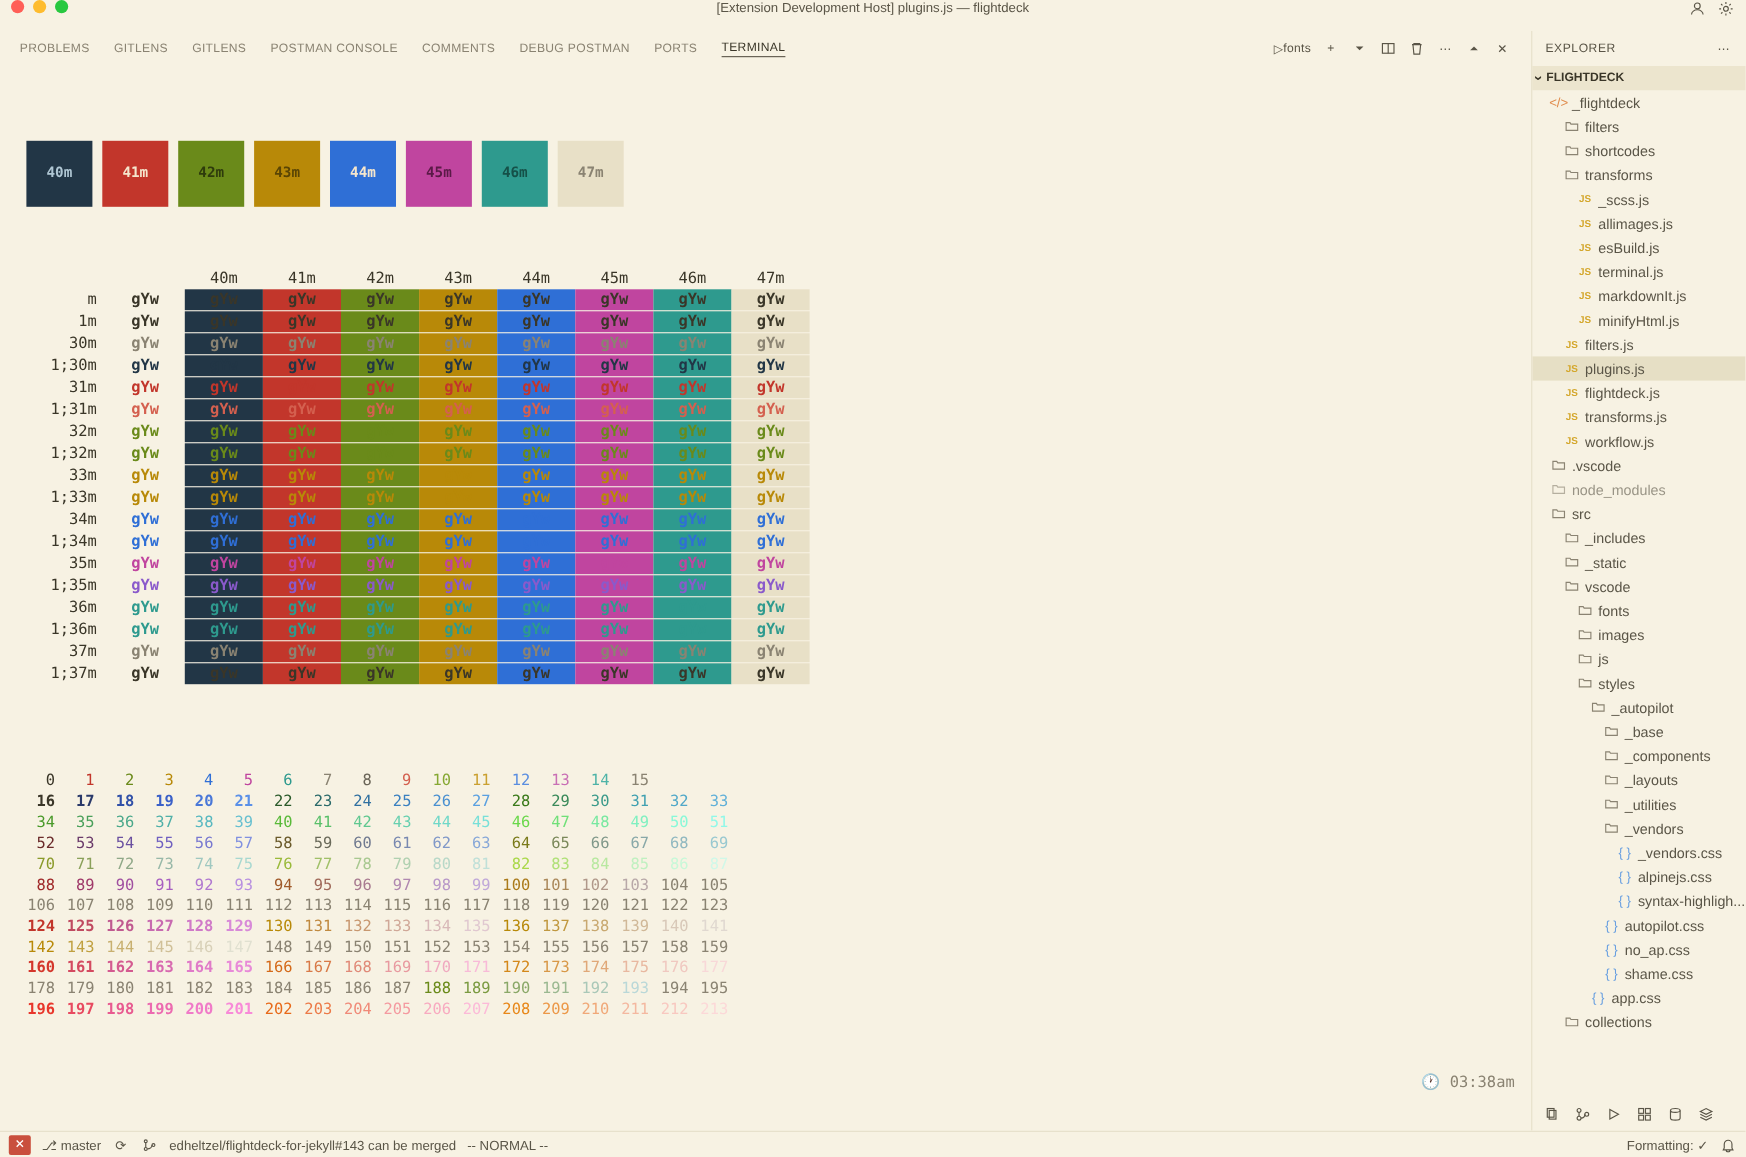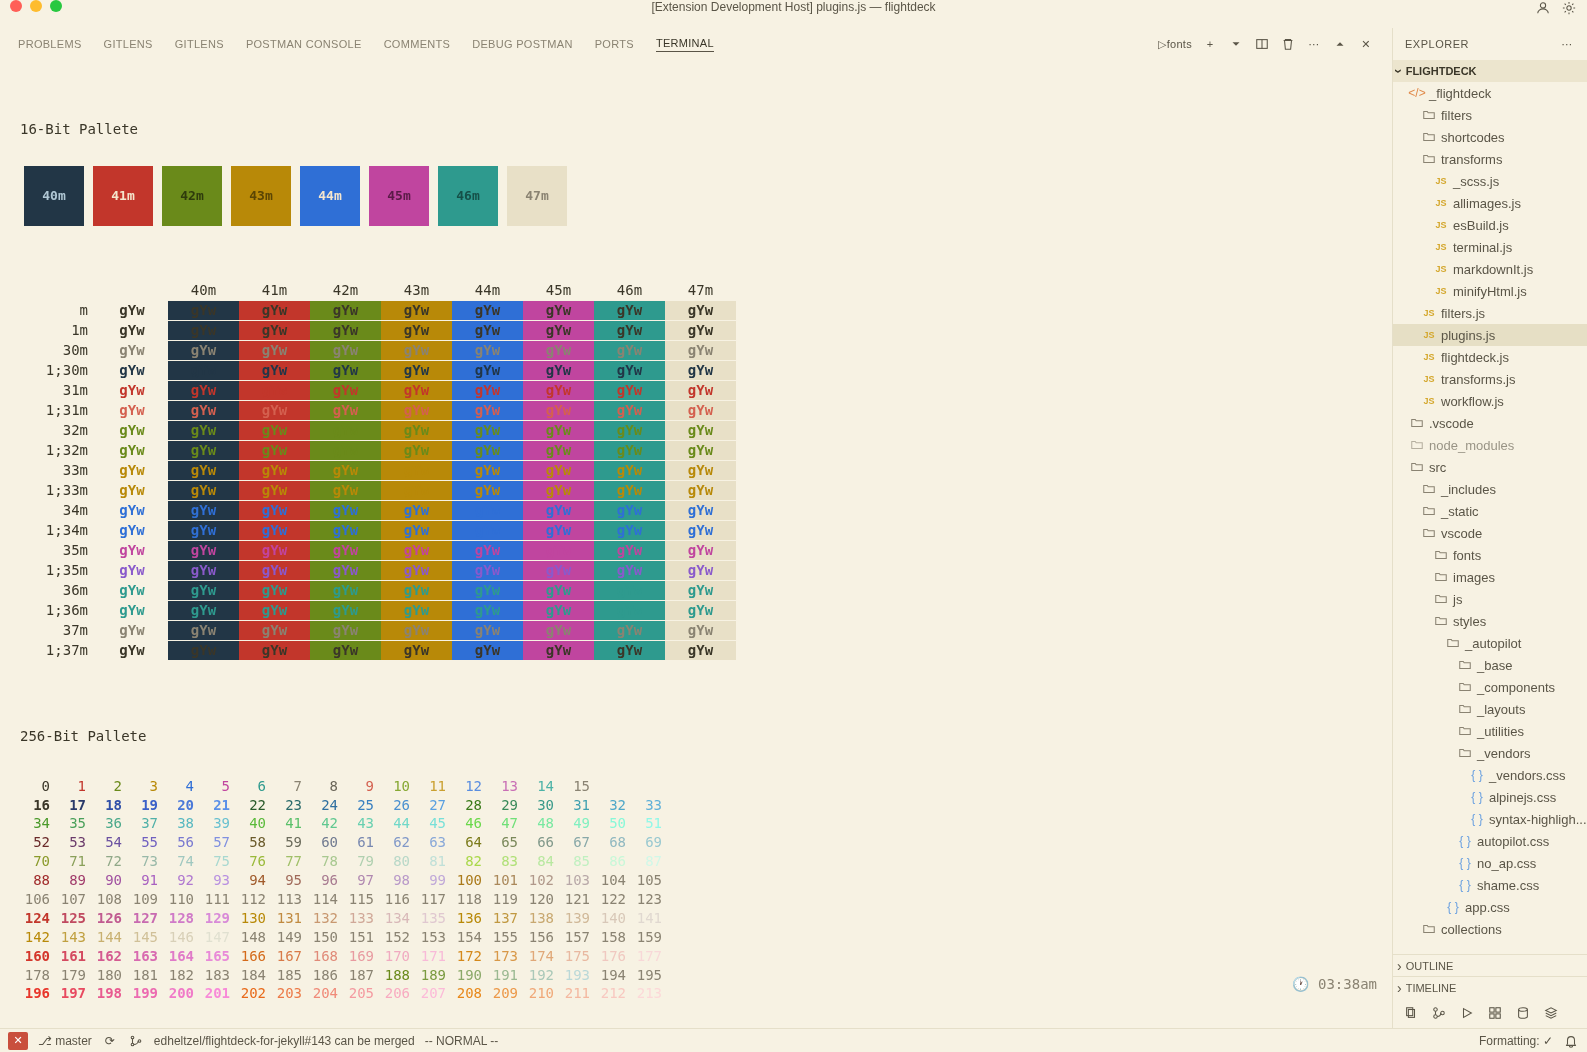--- a/index.html
+++ b/index.html
@@ -162,27 +162,25 @@
             <svg viewBox="0 0 16 16" fill="currentColor">
               <path d="M4 10l4-4 4 4z"></path>
             </svg>
           </span>
         <span class="icon">✕</span>
       </div>
     </div>
 
     <div class="terminal-body">
 <div style="height:14px"></div>
-<div>16-Bit Pallete</div>
 <div class="palette-row" id="swatches"><div class="swatch" style="background: rgb(34, 54, 70); color: rgb(176, 199, 212);">40m</div><div class="swatch" style="background: rgb(194, 54, 43); color: rgb(245, 230, 205);">41m</div><div class="swatch" style="background: rgb(106, 138, 26); color: rgb(46, 59, 12);">42m</div><div class="swatch" style="background: rgb(184, 137, 8); color: rgb(90, 69, 4);">43m</div><div class="swatch" style="background: rgb(47, 111, 214); color: rgb(245, 230, 205);">44m</div><div class="swatch" style="background: rgb(192, 69, 159); color: rgb(90, 26, 71);">45m</div><div class="swatch" style="background: rgb(46, 154, 142); color: rgb(21, 80, 72);">46m</div><div class="swatch" style="background: rgb(232, 224, 199); color: rgb(138, 131, 114);">47m</div></div>
 
 <div class="color-table" id="color-table"><div class="ct-header"><span class="lcol"></span><span class="gcol"></span><span class="ccol">40m</span><span class="ccol">41m</span><span class="ccol">42m</span><span class="ccol">43m</span><span class="ccol">44m</span><span class="ccol">45m</span><span class="ccol">46m</span><span class="ccol">47m</span></div><div class="ct-row"><span class="lcol">m</span><span class="gcol" style="color:#3a3628;">gYw</span><span class="ccol" style="background:#223646;color:#3a3628;">gYw</span><span class="ccol" style="background:#c2362b;color:#3a3628;">gYw</span><span class="ccol" style="background:#6a8a1a;color:#3a3628;">gYw</span><span class="ccol" style="background:#b88908;color:#3a3628;">gYw</span><span class="ccol" style="background:#2f6fd6;color:#3a3628;">gYw</span><span class="ccol" style="background:#c0459f;color:#3a3628;">gYw</span><span class="ccol" style="background:#2e9a8e;color:#3a3628;">gYw</span><span class="ccol" style="background:#e8e0c7;color:#3a3628;">gYw</span></div><div class="ct-row"><span class="lcol">1m</span><span class="gcol" style="color:#3a3628;font-weight:bold">gYw</span><span class="ccol" style="background:#223646;color:#3a3628;font-weight:bold">gYw</span><span class="ccol" style="background:#c2362b;color:#3a3628;font-weight:bold">gYw</span><span class="ccol" style="background:#6a8a1a;color:#3a3628;font-weight:bold">gYw</span><span class="ccol" style="background:#b88908;color:#3a3628;font-weight:bold">gYw</span><span class="ccol" style="background:#2f6fd6;color:#3a3628;font-weight:bold">gYw</span><span class="ccol" style="background:#c0459f;color:#3a3628;font-weight:bold">gYw</span><span class="ccol" style="background:#2e9a8e;color:#3a3628;font-weight:bold">gYw</span><span class="ccol" style="background:#e8e0c7;color:#3a3628;font-weight:bold">gYw</span></div><div class="ct-row"><span class="lcol">30m</span><span class="gcol" style="color:#8a8372;">gYw</span><span class="ccol" style="background:#223646;color:#8a8372;">gYw</span><span class="ccol" style="background:#c2362b;color:#8a8372;">gYw</span><span class="ccol" style="background:#6a8a1a;color:#8a8372;">gYw</span><span class="ccol" style="background:#b88908;color:#8a8372;">gYw</span><span class="ccol" style="background:#2f6fd6;color:#8a8372;">gYw</span><span class="ccol" style="background:#c0459f;color:#8a8372;">gYw</span><span class="ccol" style="background:#2e9a8e;color:#8a8372;">gYw</span><span class="ccol" style="background:#e8e0c7;color:#8a8372;">gYw</span></div><div class="ct-row"><span class="lcol">1;30m</span><span class="gcol" style="color:#223646;font-weight:bold">gYw</span><span class="ccol" style="background:#223646;color:#223646;font-weight:bold">gYw</span><span class="ccol" style="background:#c2362b;color:#223646;font-weight:bold">gYw</span><span class="ccol" style="background:#6a8a1a;color:#223646;font-weight:bold">gYw</span><span class="ccol" style="background:#b88908;color:#223646;font-weight:bold">gYw</span><span class="ccol" style="background:#2f6fd6;color:#223646;font-weight:bold">gYw</span><span class="ccol" style="background:#c0459f;color:#223646;font-weight:bold">gYw</span><span class="ccol" style="background:#2e9a8e;color:#223646;font-weight:bold">gYw</span><span class="ccol" style="background:#e8e0c7;color:#223646;font-weight:bold">gYw</span></div><div class="ct-row"><span class="lcol">31m</span><span class="gcol" style="color:#c2362b;">gYw</span><span class="ccol" style="background:#223646;color:#c2362b;">gYw</span><span class="ccol" style="background:#c2362b;color:#c2362b;">gYw</span><span class="ccol" style="background:#6a8a1a;color:#c2362b;">gYw</span><span class="ccol" style="background:#b88908;color:#c2362b;">gYw</span><span class="ccol" style="background:#2f6fd6;color:#c2362b;">gYw</span><span class="ccol" style="background:#c0459f;color:#c2362b;">gYw</span><span class="ccol" style="background:#2e9a8e;color:#c2362b;">gYw</span><span class="ccol" style="background:#e8e0c7;color:#c2362b;">gYw</span></div><div class="ct-row"><span class="lcol">1;31m</span><span class="gcol" style="color:#d4604f;font-weight:bold">gYw</span><span class="ccol" style="background:#223646;color:#d4604f;font-weight:bold">gYw</span><span class="ccol" style="background:#c2362b;color:#d4604f;font-weight:bold">gYw</span><span class="ccol" style="background:#6a8a1a;color:#d4604f;font-weight:bold">gYw</span><span class="ccol" style="background:#b88908;color:#d4604f;font-weight:bold">gYw</span><span class="ccol" style="background:#2f6fd6;color:#d4604f;font-weight:bold">gYw</span><span class="ccol" style="background:#c0459f;color:#d4604f;font-weight:bold">gYw</span><span class="ccol" style="background:#2e9a8e;color:#d4604f;font-weight:bold">gYw</span><span class="ccol" style="background:#e8e0c7;color:#d4604f;font-weight:bold">gYw</span></div><div class="ct-row"><span class="lcol">32m</span><span class="gcol" style="color:#6a8a1a;">gYw</span><span class="ccol" style="background:#223646;color:#6a8a1a;">gYw</span><span class="ccol" style="background:#c2362b;color:#6a8a1a;">gYw</span><span class="ccol" style="background:#6a8a1a;color:#6a8a1a;">gYw</span><span class="ccol" style="background:#b88908;color:#6a8a1a;">gYw</span><span class="ccol" style="background:#2f6fd6;color:#6a8a1a;">gYw</span><span class="ccol" style="background:#c0459f;color:#6a8a1a;">gYw</span><span class="ccol" style="background:#2e9a8e;color:#6a8a1a;">gYw</span><span class="ccol" style="background:#e8e0c7;color:#6a8a1a;">gYw</span></div><div class="ct-row"><span class="lcol">1;32m</span><span class="gcol" style="color:#6a8a1a;font-weight:bold">gYw</span><span class="ccol" style="background:#223646;color:#6a8a1a;font-weight:bold">gYw</span><span class="ccol" style="background:#c2362b;color:#6a8a1a;font-weight:bold">gYw</span><span class="ccol" style="background:#6a8a1a;color:#6a8a1a;font-weight:bold">gYw</span><span class="ccol" style="background:#b88908;color:#6a8a1a;font-weight:bold">gYw</span><span class="ccol" style="background:#2f6fd6;color:#6a8a1a;font-weight:bold">gYw</span><span class="ccol" style="background:#c0459f;color:#6a8a1a;font-weight:bold">gYw</span><span class="ccol" style="background:#2e9a8e;color:#6a8a1a;font-weight:bold">gYw</span><span class="ccol" style="background:#e8e0c7;color:#6a8a1a;font-weight:bold">gYw</span></div><div class="ct-row"><span class="lcol">33m</span><span class="gcol" style="color:#b88908;">gYw</span><span class="ccol" style="background:#223646;color:#b88908;">gYw</span><span class="ccol" style="background:#c2362b;color:#b88908;">gYw</span><span class="ccol" style="background:#6a8a1a;color:#b88908;">gYw</span><span class="ccol" style="background:#b88908;color:#b88908;">gYw</span><span class="ccol" style="background:#2f6fd6;color:#b88908;">gYw</span><span class="ccol" style="background:#c0459f;color:#b88908;">gYw</span><span class="ccol" style="background:#2e9a8e;color:#b88908;">gYw</span><span class="ccol" style="background:#e8e0c7;color:#b88908;">gYw</span></div><div class="ct-row"><span class="lcol">1;33m</span><span class="gcol" style="color:#b88908;font-weight:bold">gYw</span><span class="ccol" style="background:#223646;color:#b88908;font-weight:bold">gYw</span><span class="ccol" style="background:#c2362b;color:#b88908;font-weight:bold">gYw</span><span class="ccol" style="background:#6a8a1a;color:#b88908;font-weight:bold">gYw</span><span class="ccol" style="background:#b88908;color:#b88908;font-weight:bold">gYw</span><span class="ccol" style="background:#2f6fd6;color:#b88908;font-weight:bold">gYw</span><span class="ccol" style="background:#c0459f;color:#b88908;font-weight:bold">gYw</span><span class="ccol" style="background:#2e9a8e;color:#b88908;font-weight:bold">gYw</span><span class="ccol" style="background:#e8e0c7;color:#b88908;font-weight:bold">gYw</span></div><div class="ct-row"><span class="lcol">34m</span><span class="gcol" style="color:#2f6fd6;">gYw</span><span class="ccol" style="background:#223646;color:#2f6fd6;">gYw</span><span class="ccol" style="background:#c2362b;color:#2f6fd6;">gYw</span><span class="ccol" style="background:#6a8a1a;color:#2f6fd6;">gYw</span><span class="ccol" style="background:#b88908;color:#2f6fd6;">gYw</span><span class="ccol" style="background:#2f6fd6;color:#2f6fd6;">gYw</span><span class="ccol" style="background:#c0459f;color:#2f6fd6;">gYw</span><span class="ccol" style="background:#2e9a8e;color:#2f6fd6;">gYw</span><span class="ccol" style="background:#e8e0c7;color:#2f6fd6;">gYw</span></div><div class="ct-row"><span class="lcol">1;34m</span><span class="gcol" style="color:#2f6fd6;font-weight:bold">gYw</span><span class="ccol" style="background:#223646;color:#2f6fd6;font-weight:bold">gYw</span><span class="ccol" style="background:#c2362b;color:#2f6fd6;font-weight:bold">gYw</span><span class="ccol" style="background:#6a8a1a;color:#2f6fd6;font-weight:bold">gYw</span><span class="ccol" style="background:#b88908;color:#2f6fd6;font-weight:bold">gYw</span><span class="ccol" style="background:#2f6fd6;color:#2f6fd6;font-weight:bold">gYw</span><span class="ccol" style="background:#c0459f;color:#2f6fd6;font-weight:bold">gYw</span><span class="ccol" style="background:#2e9a8e;color:#2f6fd6;font-weight:bold">gYw</span><span class="ccol" style="background:#e8e0c7;color:#2f6fd6;font-weight:bold">gYw</span></div><div class="ct-row"><span class="lcol">35m</span><span class="gcol" style="color:#c0459f;">gYw</span><span class="ccol" style="background:#223646;color:#c0459f;">gYw</span><span class="ccol" style="background:#c2362b;color:#c0459f;">gYw</span><span class="ccol" style="background:#6a8a1a;color:#c0459f;">gYw</span><span class="ccol" style="background:#b88908;color:#c0459f;">gYw</span><span class="ccol" style="background:#2f6fd6;color:#c0459f;">gYw</span><span class="ccol" style="background:#c0459f;color:#c0459f;">gYw</span><span class="ccol" style="background:#2e9a8e;color:#c0459f;">gYw</span><span class="ccol" style="background:#e8e0c7;color:#c0459f;">gYw</span></div><div class="ct-row"><span class="lcol">1;35m</span><span class="gcol" style="color:#8a5acb;font-weight:bold">gYw</span><span class="ccol" style="background:#223646;color:#8a5acb;font-weight:bold">gYw</span><span class="ccol" style="background:#c2362b;color:#8a5acb;font-weight:bold">gYw</span><span class="ccol" style="background:#6a8a1a;color:#8a5acb;font-weight:bold">gYw</span><span class="ccol" style="background:#b88908;color:#8a5acb;font-weight:bold">gYw</span><span class="ccol" style="background:#2f6fd6;color:#8a5acb;font-weight:bold">gYw</span><span class="ccol" style="background:#c0459f;color:#8a5acb;font-weight:bold">gYw</span><span class="ccol" style="background:#2e9a8e;color:#8a5acb;font-weight:bold">gYw</span><span class="ccol" style="background:#e8e0c7;color:#8a5acb;font-weight:bold">gYw</span></div><div class="ct-row"><span class="lcol">36m</span><span class="gcol" style="color:#2e9a8e;">gYw</span><span class="ccol" style="background:#223646;color:#2e9a8e;">gYw</span><span class="ccol" style="background:#c2362b;color:#2e9a8e;">gYw</span><span class="ccol" style="background:#6a8a1a;color:#2e9a8e;">gYw</span><span class="ccol" style="background:#b88908;color:#2e9a8e;">gYw</span><span class="ccol" style="background:#2f6fd6;color:#2e9a8e;">gYw</span><span class="ccol" style="background:#c0459f;color:#2e9a8e;">gYw</span><span class="ccol" style="background:#2e9a8e;color:#2e9a8e;">gYw</span><span class="ccol" style="background:#e8e0c7;color:#2e9a8e;">gYw</span></div><div class="ct-row"><span class="lcol">1;36m</span><span class="gcol" style="color:#2e9a8e;font-weight:bold">gYw</span><span class="ccol" style="background:#223646;color:#2e9a8e;font-weight:bold">gYw</span><span class="ccol" style="background:#c2362b;color:#2e9a8e;font-weight:bold">gYw</span><span class="ccol" style="background:#6a8a1a;color:#2e9a8e;font-weight:bold">gYw</span><span class="ccol" style="background:#b88908;color:#2e9a8e;font-weight:bold">gYw</span><span class="ccol" style="background:#2f6fd6;color:#2e9a8e;font-weight:bold">gYw</span><span class="ccol" style="background:#c0459f;color:#2e9a8e;font-weight:bold">gYw</span><span class="ccol" style="background:#2e9a8e;color:#2e9a8e;font-weight:bold">gYw</span><span class="ccol" style="background:#e8e0c7;color:#2e9a8e;font-weight:bold">gYw</span></div><div class="ct-row"><span class="lcol">37m</span><span class="gcol" style="color:#8a8372;">gYw</span><span class="ccol" style="background:#223646;color:#8a8372;">gYw</span><span class="ccol" style="background:#c2362b;color:#8a8372;">gYw</span><span class="ccol" style="background:#6a8a1a;color:#8a8372;">gYw</span><span class="ccol" style="background:#b88908;color:#8a8372;">gYw</span><span class="ccol" style="background:#2f6fd6;color:#8a8372;">gYw</span><span class="ccol" style="background:#c0459f;color:#8a8372;">gYw</span><span class="ccol" style="background:#2e9a8e;color:#8a8372;">gYw</span><span class="ccol" style="background:#e8e0c7;color:#8a8372;">gYw</span></div><div class="ct-row"><span class="lcol">1;37m</span><span class="gcol" style="color:#3a3628;font-weight:bold">gYw</span><span class="ccol" style="background:#223646;color:#3a3628;font-weight:bold">gYw</span><span class="ccol" style="background:#c2362b;color:#3a3628;font-weight:bold">gYw</span><span class="ccol" style="background:#6a8a1a;color:#3a3628;font-weight:bold">gYw</span><span class="ccol" style="background:#b88908;color:#3a3628;font-weight:bold">gYw</span><span class="ccol" style="background:#2f6fd6;color:#3a3628;font-weight:bold">gYw</span><span class="ccol" style="background:#c0459f;color:#3a3628;font-weight:bold">gYw</span><span class="ccol" style="background:#2e9a8e;color:#3a3628;font-weight:bold">gYw</span><span class="ccol" style="background:#e8e0c7;color:#3a3628;font-weight:bold">gYw</span></div></div>
 
 <div style="height:10px"></div>
-<div>256-Bit Pallete</div>
 <div class="palette256" id="p256"><div class="p256-row"><span class="p256-cell" style="color:#3a3628">0</span><span class="p256-cell" style="color:#c2362b">1</span><span class="p256-cell" style="color:#6a8a1a">2</span><span class="p256-cell" style="color:#b88908">3</span><span class="p256-cell" style="color:#2f6fd6">4</span><span class="p256-cell" style="color:#c0459f">5</span><span class="p256-cell" style="color:#2e9a8e">6</span><span class="p256-cell" style="color:#8a8372">7</span><span class="p256-cell" style="color:#6a6558">8</span><span class="p256-cell" style="color:#d4604f">9</span><span class="p256-cell" style="color:#86a832">10</span><span class="p256-cell" style="color:#caa030">11</span><span class="p256-cell" style="color:#5a8ee0">12</span><span class="p256-cell" style="color:#c96fb5">13</span><span class="p256-cell" style="color:#4db3a7">14</span><span class="p256-cell" style="color:#8a8372">15</span></div><div class="p256-row"><span class="p256-cell" style="color:#3a3628;font-weight:bold">16</span><span class="p256-cell" style="color:#2a3a6a;font-weight:bold">17</span><span class="p256-cell" style="color:#3050a8;font-weight:bold">18</span><span class="p256-cell" style="color:#3a60c8;font-weight:bold">19</span><span class="p256-cell" style="color:#4a78d8;font-weight:bold">20</span><span class="p256-cell" style="color:#5a90e8;font-weight:bold">21</span><span class="p256-cell" style="color:#2a5a2a;font-weight:normal">22</span><span class="p256-cell" style="color:#2a6a6a;font-weight:normal">23</span><span class="p256-cell" style="color:#3070a0;font-weight:normal">24</span><span class="p256-cell" style="color:#3a80c0;font-weight:normal">25</span><span class="p256-cell" style="color:#4a90d0;font-weight:normal">26</span><span class="p256-cell" style="color:#5aa0e0;font-weight:normal">27</span><span class="p256-cell" style="color:#3a7a1a;font-weight:normal">28</span><span class="p256-cell" style="color:#3a8a5a;font-weight:normal">29</span><span class="p256-cell" style="color:#3a9a8a;font-weight:normal">30</span><span class="p256-cell" style="color:#40a0b0;font-weight:normal">31</span><span class="p256-cell" style="color:#50a8c8;font-weight:normal">32</span><span class="p256-cell" style="color:#60b0d8;font-weight:normal">33</span></div><div class="p256-row"><span class="p256-cell" style="color:#4a9a2a;font-weight:normal">34</span><span class="p256-cell" style="color:#4aa05a;font-weight:normal">35</span><span class="p256-cell" style="color:#4aa88a;font-weight:normal">36</span><span class="p256-cell" style="color:#50b0a8;font-weight:normal">37</span><span class="p256-cell" style="color:#58b8c0;font-weight:normal">38</span><span class="p256-cell" style="color:#68c0d0;font-weight:normal">39</span><span class="p256-cell" style="color:#5aba3a;font-weight:normal">40</span><span class="p256-cell" style="color:#5ac06a;font-weight:normal">41</span><span class="p256-cell" style="color:#60c890;font-weight:normal">42</span><span class="p256-cell" style="color:#68d0b0;font-weight:normal">43</span><span class="p256-cell" style="color:#70d8c8;font-weight:normal">44</span><span class="p256-cell" style="color:#78e0d8;font-weight:normal">45</span><span class="p256-cell" style="color:#6ad84a;font-weight:normal">46</span><span class="p256-cell" style="color:#70e078;font-weight:normal">47</span><span class="p256-cell" style="color:#78e8a0;font-weight:normal">48</span><span class="p256-cell" style="color:#80f0c0;font-weight:normal">49</span><span class="p256-cell" style="color:#88f8d8;font-weight:normal">50</span><span class="p256-cell" style="color:#90f8e8;font-weight:normal">51</span></div><div class="p256-row"><span class="p256-cell" style="color:#6a2a2a;font-weight:normal">52</span><span class="p256-cell" style="color:#6a3a6a;font-weight:normal">53</span><span class="p256-cell" style="color:#6a50a0;font-weight:normal">54</span><span class="p256-cell" style="color:#7060c0;font-weight:normal">55</span><span class="p256-cell" style="color:#7878d0;font-weight:normal">56</span><span class="p256-cell" style="color:#8090e0;font-weight:normal">57</span><span class="p256-cell" style="color:#6a5a2a;font-weight:normal">58</span><span class="p256-cell" style="color:#6a6a5a;font-weight:normal">59</span><span class="p256-cell" style="color:#707a90;font-weight:normal">60</span><span class="p256-cell" style="color:#7888b0;font-weight:normal">61</span><span class="p256-cell" style="color:#8098c8;font-weight:normal">62</span><span class="p256-cell" style="color:#88a8d8;font-weight:normal">63</span><span class="p256-cell" style="color:#7a7a1a;font-weight:normal">64</span><span class="p256-cell" style="color:#7a885a;font-weight:normal">65</span><span class="p256-cell" style="color:#80988a;font-weight:normal">66</span><span class="p256-cell" style="color:#88a8a8;font-weight:normal">67</span><span class="p256-cell" style="color:#90b8c0;font-weight:normal">68</span><span class="p256-cell" style="color:#98c8d0;font-weight:normal">69</span></div><div class="p256-row"><span class="p256-cell" style="color:#8a9a2a;font-weight:normal">70</span><span class="p256-cell" style="color:#8aa05a;font-weight:normal">71</span><span class="p256-cell" style="color:#90a888;font-weight:normal">72</span><span class="p256-cell" style="color:#98b8a8;font-weight:normal">73</span><span class="p256-cell" style="color:#a0c8c0;font-weight:normal">74</span><span class="p256-cell" style="color:#a8d8d0;font-weight:normal">75</span><span class="p256-cell" style="color:#9aba3a;font-weight:normal">76</span><span class="p256-cell" style="color:#a0c068;font-weight:normal">77</span><span class="p256-cell" style="color:#a8c890;font-weight:normal">78</span><span class="p256-cell" style="color:#b0d0b0;font-weight:normal">79</span><span class="p256-cell" style="color:#b8d8c8;font-weight:normal">80</span><span class="p256-cell" style="color:#c0e0d8;font-weight:normal">81</span><span class="p256-cell" style="color:#aad84a;font-weight:normal">82</span><span class="p256-cell" style="color:#b0e078;font-weight:normal">83</span><span class="p256-cell" style="color:#b8e8a0;font-weight:normal">84</span><span class="p256-cell" style="color:#c0f0c0;font-weight:normal">85</span><span class="p256-cell" style="color:#c8f8d8;font-weight:normal">86</span><span class="p256-cell" style="color:#d0f8e8;font-weight:normal">87</span></div><div class="p256-row"><span class="p256-cell" style="color:#a02a2a;font-weight:normal">88</span><span class="p256-cell" style="color:#a03a6a;font-weight:normal">89</span><span class="p256-cell" style="color:#a050a0;font-weight:normal">90</span><span class="p256-cell" style="color:#a860c0;font-weight:normal">91</span><span class="p256-cell" style="color:#b078d0;font-weight:normal">92</span><span class="p256-cell" style="color:#b890e0;font-weight:normal">93</span><span class="p256-cell" style="color:#a05a2a;font-weight:normal">94</span><span class="p256-cell" style="color:#a06a5a;font-weight:normal">95</span><span class="p256-cell" style="color:#a87a90;font-weight:normal">96</span><span class="p256-cell" style="color:#b088b0;font-weight:normal">97</span><span class="p256-cell" style="color:#b898c8;font-weight:normal">98</span><span class="p256-cell" style="color:#c0a8d8;font-weight:normal">99</span><span class="p256-cell" style="color:#aa7a1a;font-weight:normal">100</span><span class="p256-cell" style="color:#aa885a;font-weight:normal">101</span><span class="p256-cell" style="color:#b0988a;font-weight:normal">102</span><span class="p256-cell" style="color:#b8a8a8;font-weight:normal">103</span><span class="p256-cell" style="color:#8a8372;font-weight:normal">104</span><span class="p256-cell" style="color:#8a8372;font-weight:normal">105</span></div><div class="p256-row"><span class="p256-cell" style="color:#8a8372;font-weight:normal">106</span><span class="p256-cell" style="color:#8a8372;font-weight:normal">107</span><span class="p256-cell" style="color:#8a8372;font-weight:normal">108</span><span class="p256-cell" style="color:#8a8372;font-weight:normal">109</span><span class="p256-cell" style="color:#8a8372;font-weight:normal">110</span><span class="p256-cell" style="color:#8a8372;font-weight:normal">111</span><span class="p256-cell" style="color:#8a8372;font-weight:normal">112</span><span class="p256-cell" style="color:#8a8372;font-weight:normal">113</span><span class="p256-cell" style="color:#8a8372;font-weight:normal">114</span><span class="p256-cell" style="color:#8a8372;font-weight:normal">115</span><span class="p256-cell" style="color:#8a8372;font-weight:normal">116</span><span class="p256-cell" style="color:#8a8372;font-weight:normal">117</span><span class="p256-cell" style="color:#8a8372;font-weight:normal">118</span><span class="p256-cell" style="color:#8a8372;font-weight:normal">119</span><span class="p256-cell" style="color:#8a8372;font-weight:normal">120</span><span class="p256-cell" style="color:#8a8372;font-weight:normal">121</span><span class="p256-cell" style="color:#8a8372;font-weight:normal">122</span><span class="p256-cell" style="color:#8a8372;font-weight:normal">123</span></div><div class="p256-row"><span class="p256-cell" style="color:#c2362b;font-weight:bold">124</span><span class="p256-cell" style="color:#c04a60;font-weight:bold">125</span><span class="p256-cell" style="color:#c05a90;font-weight:bold">126</span><span class="p256-cell" style="color:#c86ab0;font-weight:bold">127</span><span class="p256-cell" style="color:#d07ac8;font-weight:bold">128</span><span class="p256-cell" style="color:#d88ad8;font-weight:bold">129</span><span class="p256-cell" style="color:#b88908;font-weight:normal">130</span><span class="p256-cell" style="color:#c08a40;font-weight:normal">131</span><span class="p256-cell" style="color:#c89870;font-weight:normal">132</span><span class="p256-cell" style="color:#d0a898;font-weight:normal">133</span><span class="p256-cell" style="color:#d8b8b8;font-weight:normal">134</span><span class="p256-cell" style="color:#e0c8d0;font-weight:normal">135</span><span class="p256-cell" style="color:#b88908;font-weight:normal">136</span><span class="p256-cell" style="color:#c09840;font-weight:normal">137</span><span class="p256-cell" style="color:#c8a870;font-weight:normal">138</span><span class="p256-cell" style="color:#d0b898;font-weight:normal">139</span><span class="p256-cell" style="color:#d8c8b8;font-weight:normal">140</span><span class="p256-cell" style="color:#e0d8d0;font-weight:normal">141</span></div><div class="p256-row"><span class="p256-cell" style="color:#b88908;font-weight:normal">142</span><span class="p256-cell" style="color:#c0a040;font-weight:normal">143</span><span class="p256-cell" style="color:#c8b070;font-weight:normal">144</span><span class="p256-cell" style="color:#d0c098;font-weight:normal">145</span><span class="p256-cell" style="color:#d8d0b8;font-weight:normal">146</span><span class="p256-cell" style="color:#e0e0d0;font-weight:normal">147</span><span class="p256-cell" style="color:#8a8372;font-weight:normal">148</span><span class="p256-cell" style="color:#8a8372;font-weight:normal">149</span><span class="p256-cell" style="color:#8a8372;font-weight:normal">150</span><span class="p256-cell" style="color:#8a8372;font-weight:normal">151</span><span class="p256-cell" style="color:#8a8372;font-weight:normal">152</span><span class="p256-cell" style="color:#8a8372;font-weight:normal">153</span><span class="p256-cell" style="color:#8a8372;font-weight:normal">154</span><span class="p256-cell" style="color:#8a8372;font-weight:normal">155</span><span class="p256-cell" style="color:#8a8372;font-weight:normal">156</span><span class="p256-cell" style="color:#8a8372;font-weight:normal">157</span><span class="p256-cell" style="color:#8a8372;font-weight:normal">158</span><span class="p256-cell" style="color:#8a8372;font-weight:normal">159</span></div><div class="p256-row"><span class="p256-cell" style="color:#d4362b;font-weight:bold">160</span><span class="p256-cell" style="color:#d44a60;font-weight:bold">161</span><span class="p256-cell" style="color:#d45a90;font-weight:bold">162</span><span class="p256-cell" style="color:#d86ab0;font-weight:bold">163</span><span class="p256-cell" style="color:#e07ac8;font-weight:bold">164</span><span class="p256-cell" style="color:#e88ad8;font-weight:bold">165</span><span class="p256-cell" style="color:#d46a1a;font-weight:normal">166</span><span class="p256-cell" style="color:#d87a48;font-weight:normal">167</span><span class="p256-cell" style="color:#e08a78;font-weight:normal">168</span><span class="p256-cell" style="color:#e89aa0;font-weight:normal">169</span><span class="p256-cell" style="color:#f0aac0;font-weight:normal">170</span><span class="p256-cell" style="color:#f8bad8;font-weight:normal">171</span><span class="p256-cell" style="color:#d4881a;font-weight:normal">172</span><span class="p256-cell" style="color:#d89848;font-weight:normal">173</span><span class="p256-cell" style="color:#e0a878;font-weight:normal">174</span><span class="p256-cell" style="color:#e8b8a0;font-weight:normal">175</span><span class="p256-cell" style="color:#f0c8c0;font-weight:normal">176</span><span class="p256-cell" style="color:#f8d8d8;font-weight:normal">177</span></div><div class="p256-row"><span class="p256-cell" style="color:#8a8372;font-weight:normal">178</span><span class="p256-cell" style="color:#8a8372;font-weight:normal">179</span><span class="p256-cell" style="color:#8a8372;font-weight:normal">180</span><span class="p256-cell" style="color:#8a8372;font-weight:normal">181</span><span class="p256-cell" style="color:#8a8372;font-weight:normal">182</span><span class="p256-cell" style="color:#8a8372;font-weight:normal">183</span><span class="p256-cell" style="color:#8a8372;font-weight:normal">184</span><span class="p256-cell" style="color:#8a8372;font-weight:normal">185</span><span class="p256-cell" style="color:#8a8372;font-weight:normal">186</span><span class="p256-cell" style="color:#8a8372;font-weight:normal">187</span><span class="p256-cell" style="color:#6a8a1a;font-weight:normal">188</span><span class="p256-cell" style="color:#7a9a40;font-weight:normal">189</span><span class="p256-cell" style="color:#8aa868;font-weight:normal">190</span><span class="p256-cell" style="color:#9ab890;font-weight:normal">191</span><span class="p256-cell" style="color:#aac8b8;font-weight:normal">192</span><span class="p256-cell" style="color:#bad8d8;font-weight:normal">193</span><span class="p256-cell" style="color:#8a8372;font-weight:normal">194</span><span class="p256-cell" style="color:#8a8372;font-weight:normal">195</span></div><div class="p256-row"><span class="p256-cell" style="color:#e8362b;font-weight:bold">196</span><span class="p256-cell" style="color:#e84a60;font-weight:bold">197</span><span class="p256-cell" style="color:#e85a90;font-weight:bold">198</span><span class="p256-cell" style="color:#ec6ab0;font-weight:bold">199</span><span class="p256-cell" style="color:#f07ac8;font-weight:bold">200</span><span class="p256-cell" style="color:#f88ad8;font-weight:bold">201</span><span class="p256-cell" style="color:#e86a1a;font-weight:normal">202</span><span class="p256-cell" style="color:#ec7a48;font-weight:normal">203</span><span class="p256-cell" style="color:#f08a78;font-weight:normal">204</span><span class="p256-cell" style="color:#f49aa0;font-weight:normal">205</span><span class="p256-cell" style="color:#f8aac0;font-weight:normal">206</span><span class="p256-cell" style="color:#fcbad8;font-weight:normal">207</span><span class="p256-cell" style="color:#e8881a;font-weight:normal">208</span><span class="p256-cell" style="color:#ec9848;font-weight:normal">209</span><span class="p256-cell" style="color:#f0a878;font-weight:normal">210</span><span class="p256-cell" style="color:#f4b8a0;font-weight:normal">211</span><span class="p256-cell" style="color:#f8c8c0;font-weight:normal">212</span><span class="p256-cell" style="color:#fcd8d8;font-weight:normal">213</span></div></div>
 
 
 
     </div>
     <div class="time-right">🕐 03:38am</div>
   </div>
 
   <div class="sidebar-col">
     <div class="sidebar-header">
@@ -462,24 +460,20 @@
         </div>
         <div class="tree-row">
           <span class="indent" style="width:24px"></span>
           <span class="tree-icon folder">
             <svg viewBox="0 0 16 16" fill="none" stroke="currentColor" stroke-width="1.2">
               <path d="M2 4h4l1 1.5h7V12H2z"></path>
             </svg>
           </span>
           <span>collections</span>
         </div>
-      </div>
-    <div id="sections">
-        <div class="sect-row"><span class="chevron closed"></span>OUTLINE</div>
-        <div class="sect-row"><span class="chevron closed"></span>TIMELINE</div>
       </div>
     <div class="activity-bar">
       <span class="icon">
           <svg viewBox="0 0 16 16" fill="none" stroke="currentColor" stroke-width="1.2">
             <rect x="3" y="2" width="7" height="9"></rect>
             <rect x="5" y="4" width="7" height="9"></rect>
           </svg>
         </span>
       <span class="icon">
           <svg viewBox="0 0 16 16" fill="none" stroke="currentColor" stroke-width="1.2">

